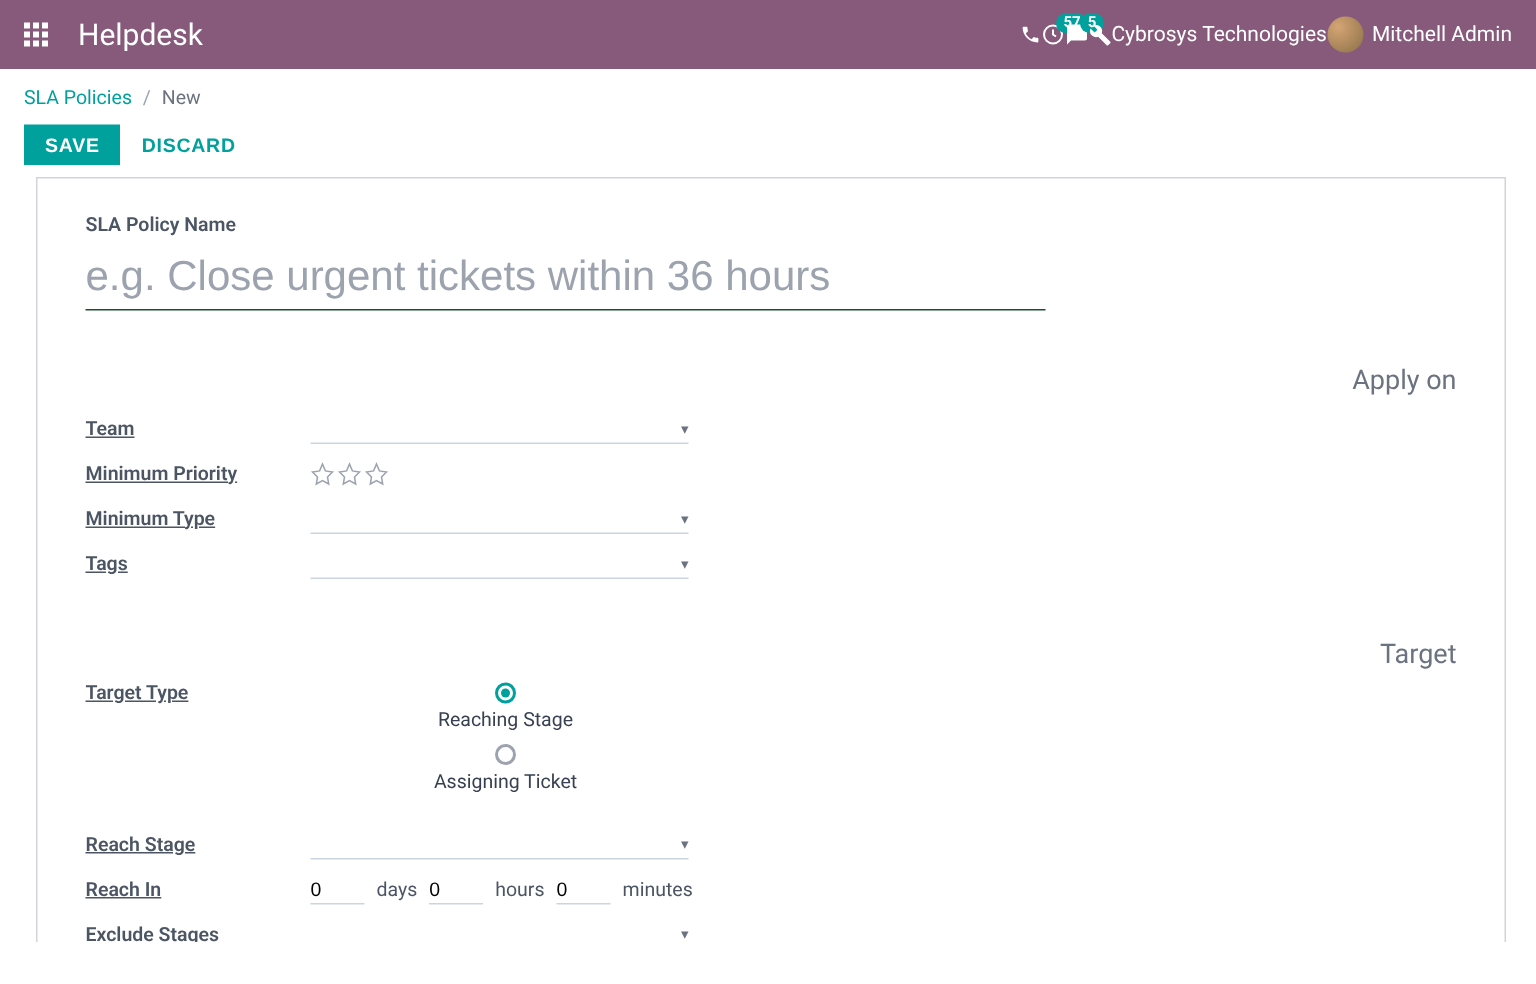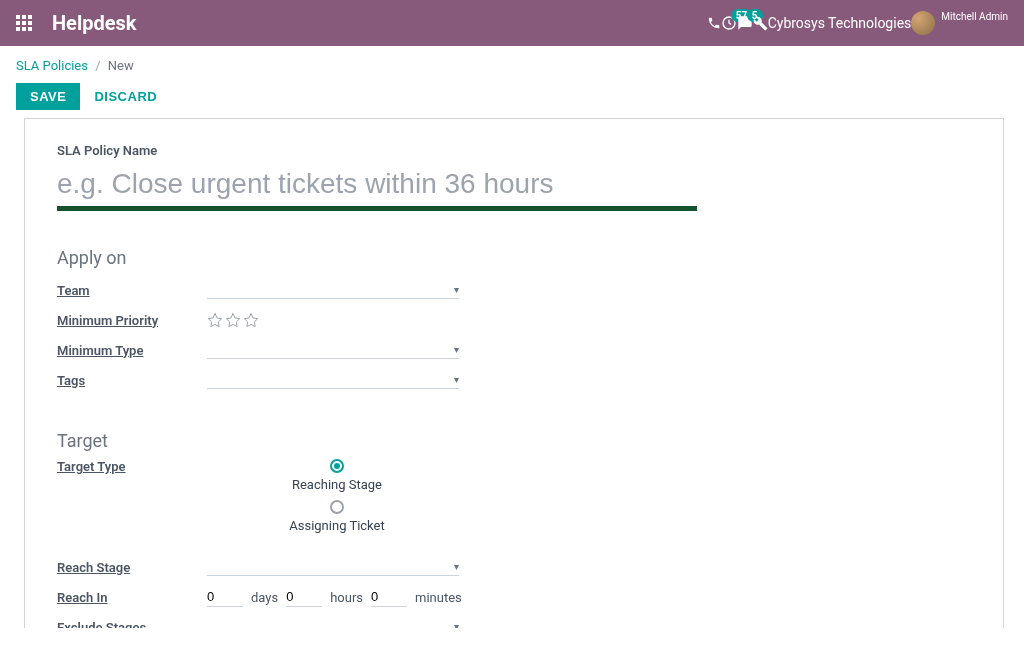--- a/index.html
+++ b/index.html
@@ -2,48 +2,48 @@
 <html><head>
 <meta charset="utf-8">
 <style>
 * { box-sizing: border-box; margin: 0; padding: 0; }
 body { font-family: -apple-system, BlinkMacSystemFont, "Segoe UI", Roboto, "Helvetica Neue", Arial, sans-serif; font-size: 13px; color: #374151; background: #fff; }
 
 
 .topnav { background: #875A7B; height: 46px; display: flex; align-items: center; padding: 0 16px; color: #fff; }
 .apps-icon { display: grid; grid-template-columns: repeat(3, 4px); grid-template-rows: repeat(3, 4px); gap: 2px; margin-right: 20px; cursor: pointer; }
 .apps-icon span { background: #fff; width: 4px; height: 4px; }
-.brand { font-size: 20px; font-weight: 700; margin-right: 40px; }
+.brand { font-size: 20px; font-weight: 400; margin-right: 40px; }
 .navlinks { display: flex; gap: 22px; }
 .navlinks a { color: #fff; text-decoration: none; font-size: 14px; cursor: pointer; }
 .nav-spacer { flex: 1; }
 .nav-right { display: flex; align-items: center; }
 .nav-icon { position: relative; cursor: pointer; display: flex; align-items: center; }
 .badge { background: #00A09D; color: #fff; font-size: 10px; font-weight: 700; border-radius: 8px; padding: 1px 5px; position: absolute; top: -6px; left: 10px; min-width: 16px; text-align: center; }
 .company { font-size: 14px; cursor: pointer; }
 .avatar { width: 24px; height: 24px; border-radius: 50%; background: radial-gradient(circle at 30% 30%, #d4a574, #8b6f47); margin-right: 6px; }
-.user { display: flex; font-size: 10px; cursor: pointer; }
+.user { display: flex; align-items: center; font-size: 14px; cursor: pointer; }
 
 
 .subheader { padding: 12px 16px 0 16px; }
 .breadcrumb { font-size: 13px; color: #6b7280; margin-bottom: 10px; }
 .breadcrumb .link { color: #00A09D; cursor: pointer; }
 .breadcrumb .sep { color: #9ca3af; margin: 0 4px; }
 .actions { display: flex; align-items: center; gap: 14px; margin-bottom: 8px; }
 .btn-save { background: #00A09D; color: #fff; border: none; padding: 6px 14px; font-size: 13px; font-weight: 600; cursor: pointer; letter-spacing: 0.5px; }
 .btn-discard { color: #00A09D; background: none; border: none; font-size: 13px; font-weight: 600; cursor: pointer; letter-spacing: 0.5px; }
 
 
 .content-wrap { padding: 0 16px 16px 24px; height: 510px; overflow-y: scroll; }
 .sheet { background: #fff; border: 1px solid #d1d5db; padding: 24px 32px; max-width: 980px; min-height: 600px; }
 .field-label { font-size: 13px; font-weight: 600; color: #4b5563; margin-bottom: 4px; display: block; }
-.big-input { width: 640px; font-size: 28px; border: none; border-bottom: 5px solid #14532d; padding: 6px 0; color: #374151; outline: none; }
+.big-input { width: 640px; font-size: 28px; border: none; border-bottom: 1px solid #14532d; padding: 6px 0; color: #374151; outline: none; }
 .big-input::placeholder { color: #9ca3af; }
 
-.section-title { font-size: 18px; font-weight: 400; color: #6b7280; margin: 36px 0 8px 0; }
+.section-title { font-size: 18px; font-weight: 400; color: #6b7280; margin: 36px 0 8px 0; text-align: right; }
 .form-row { display: flex; align-items: center; min-height: 28px; margin-bottom: 2px; }
 .form-row .lbl { width: 150px; font-size: 13px; font-weight: 600; color: #4b5563; text-decoration: underline; }
 .form-row .ctl { flex: 0 0 260px; }
 .dd-input { width: 252px; border: none; border-bottom: 1px solid #cbd5e1; padding: 3px 0; font-size: 13px; position: relative; display: flex; justify-content: flex-end; cursor: pointer; }
 .dd-caret { color: #6b7280; font-size: 10px; }
 .stars { display: flex; gap: 2px; }
 .star { width: 16px; height: 16px; cursor: pointer; }
 .star svg { width: 16px; height: 16px; fill: none; stroke: #9ca3af; stroke-width: 1.5; }
 
 .radio-row { display: flex; align-items: center; gap: 4px; margin-bottom: 8px; flex-direction: column; }

